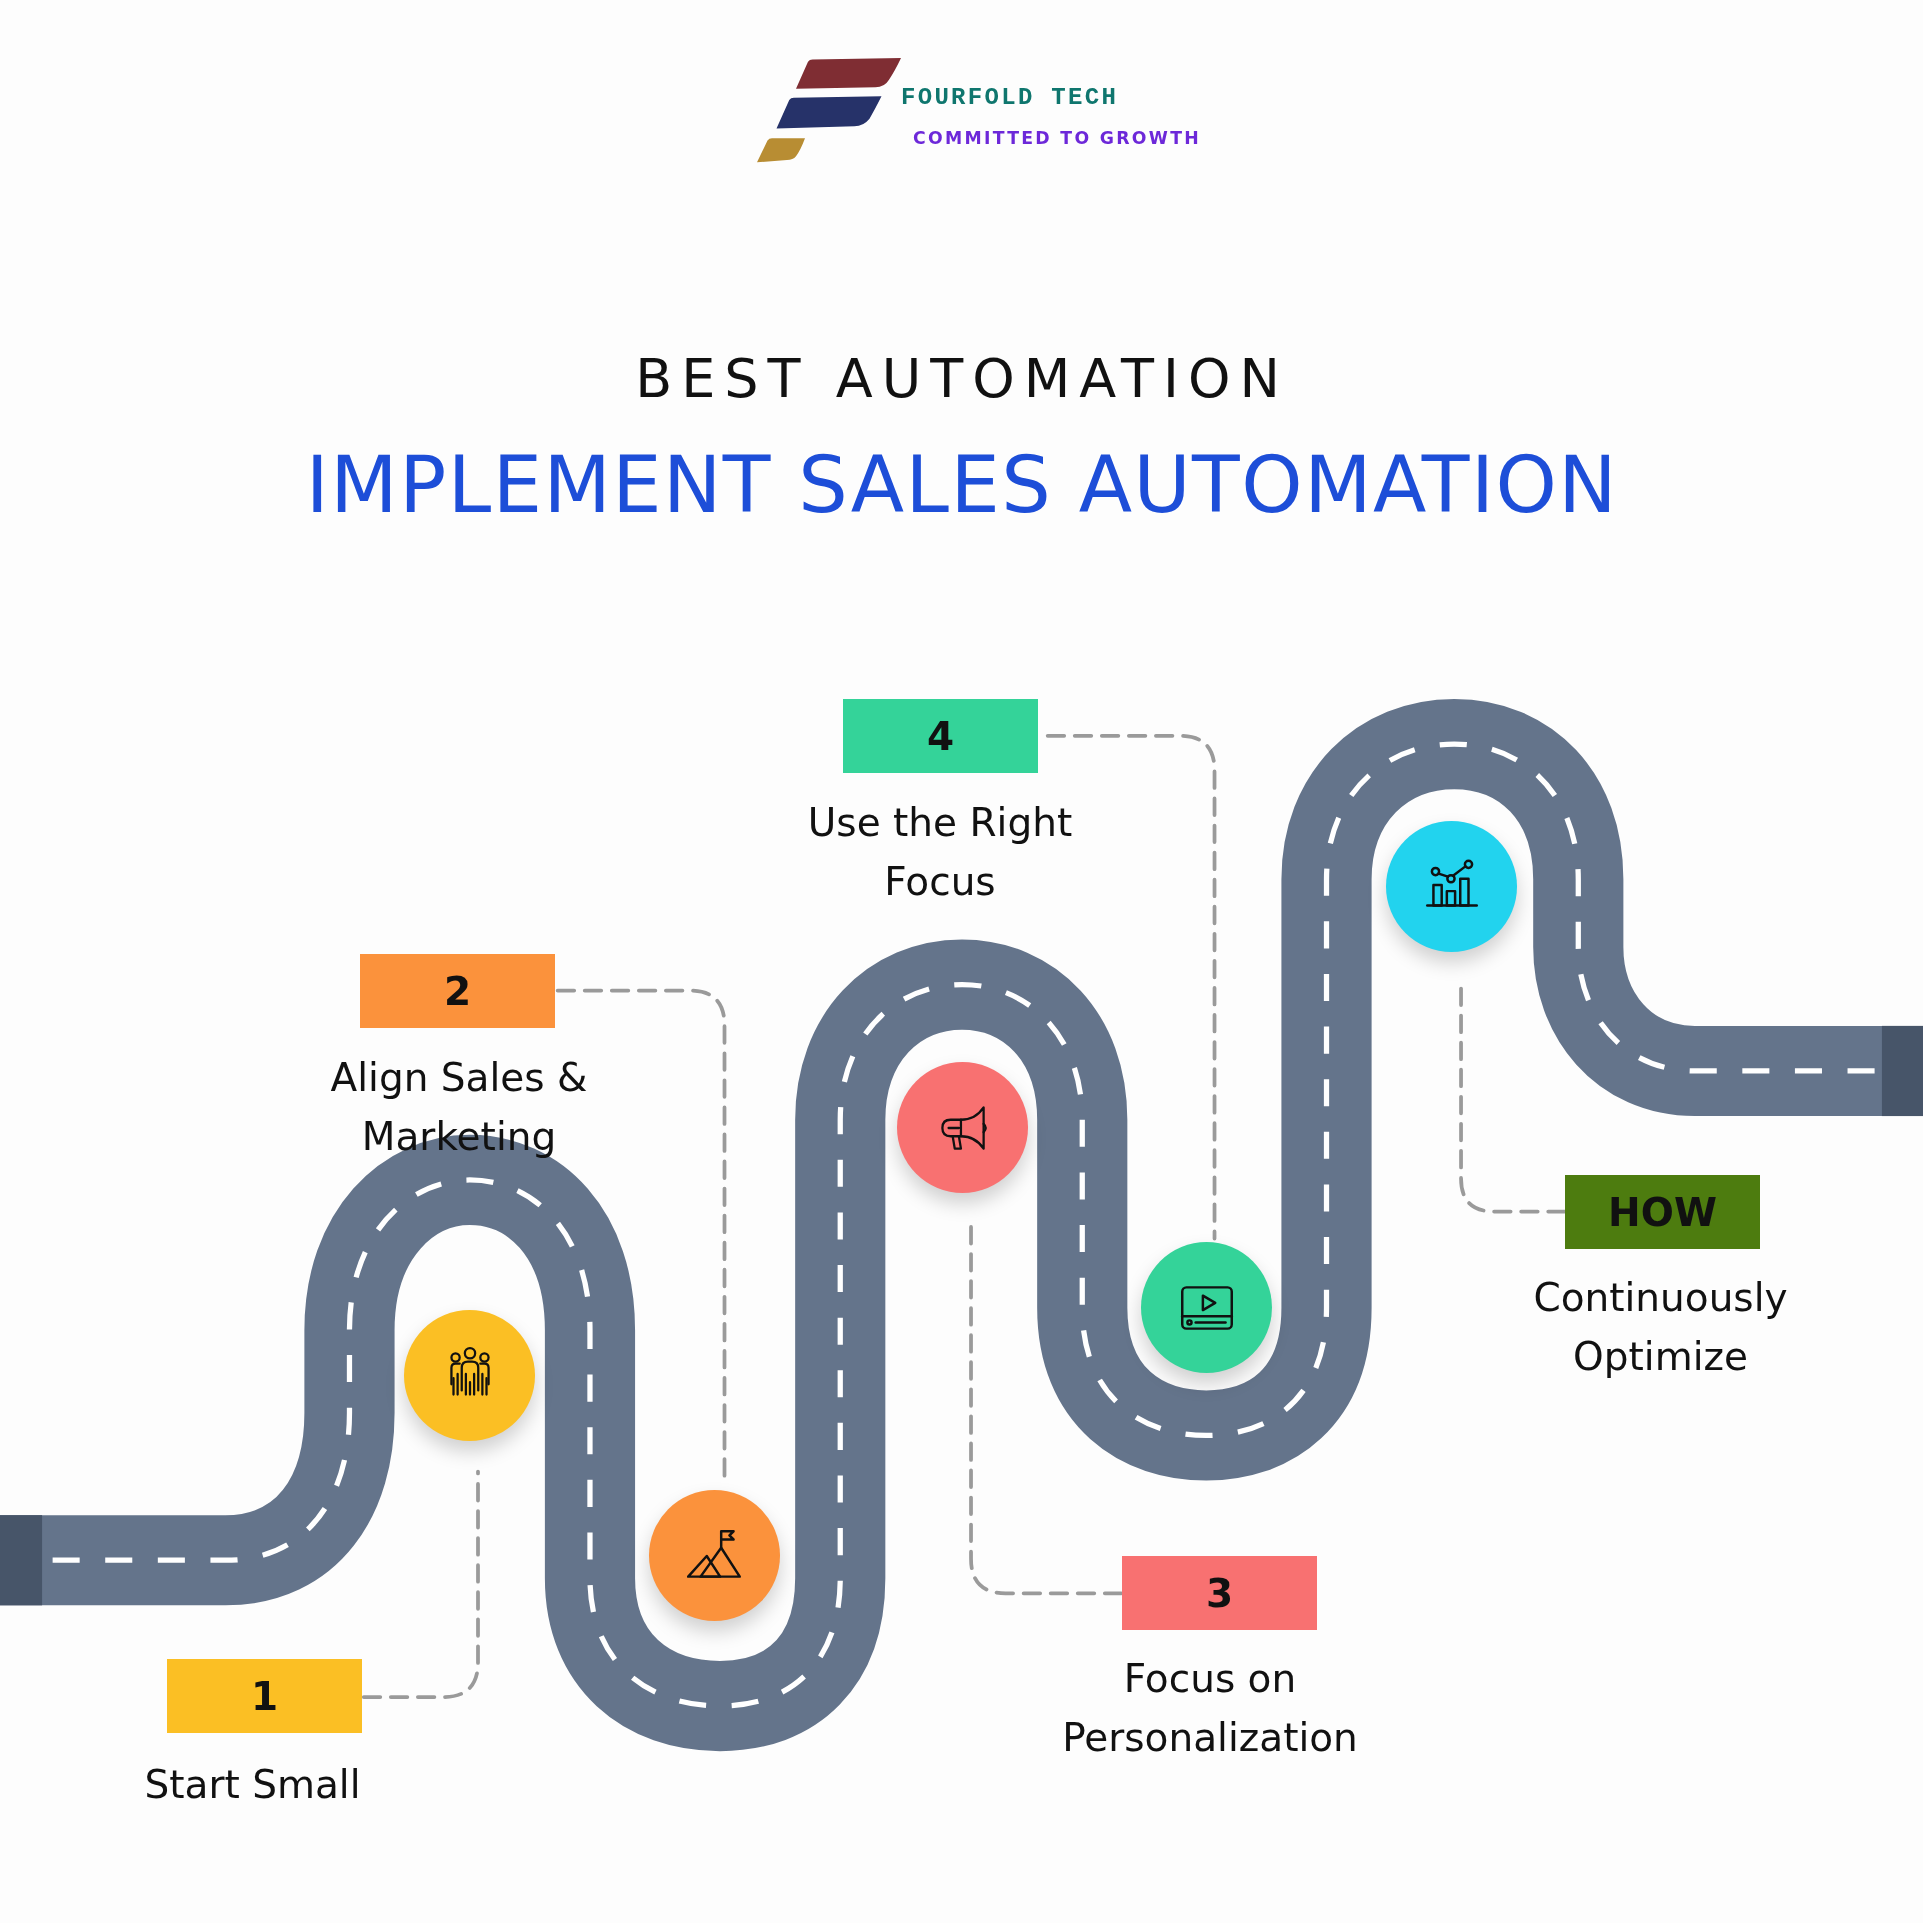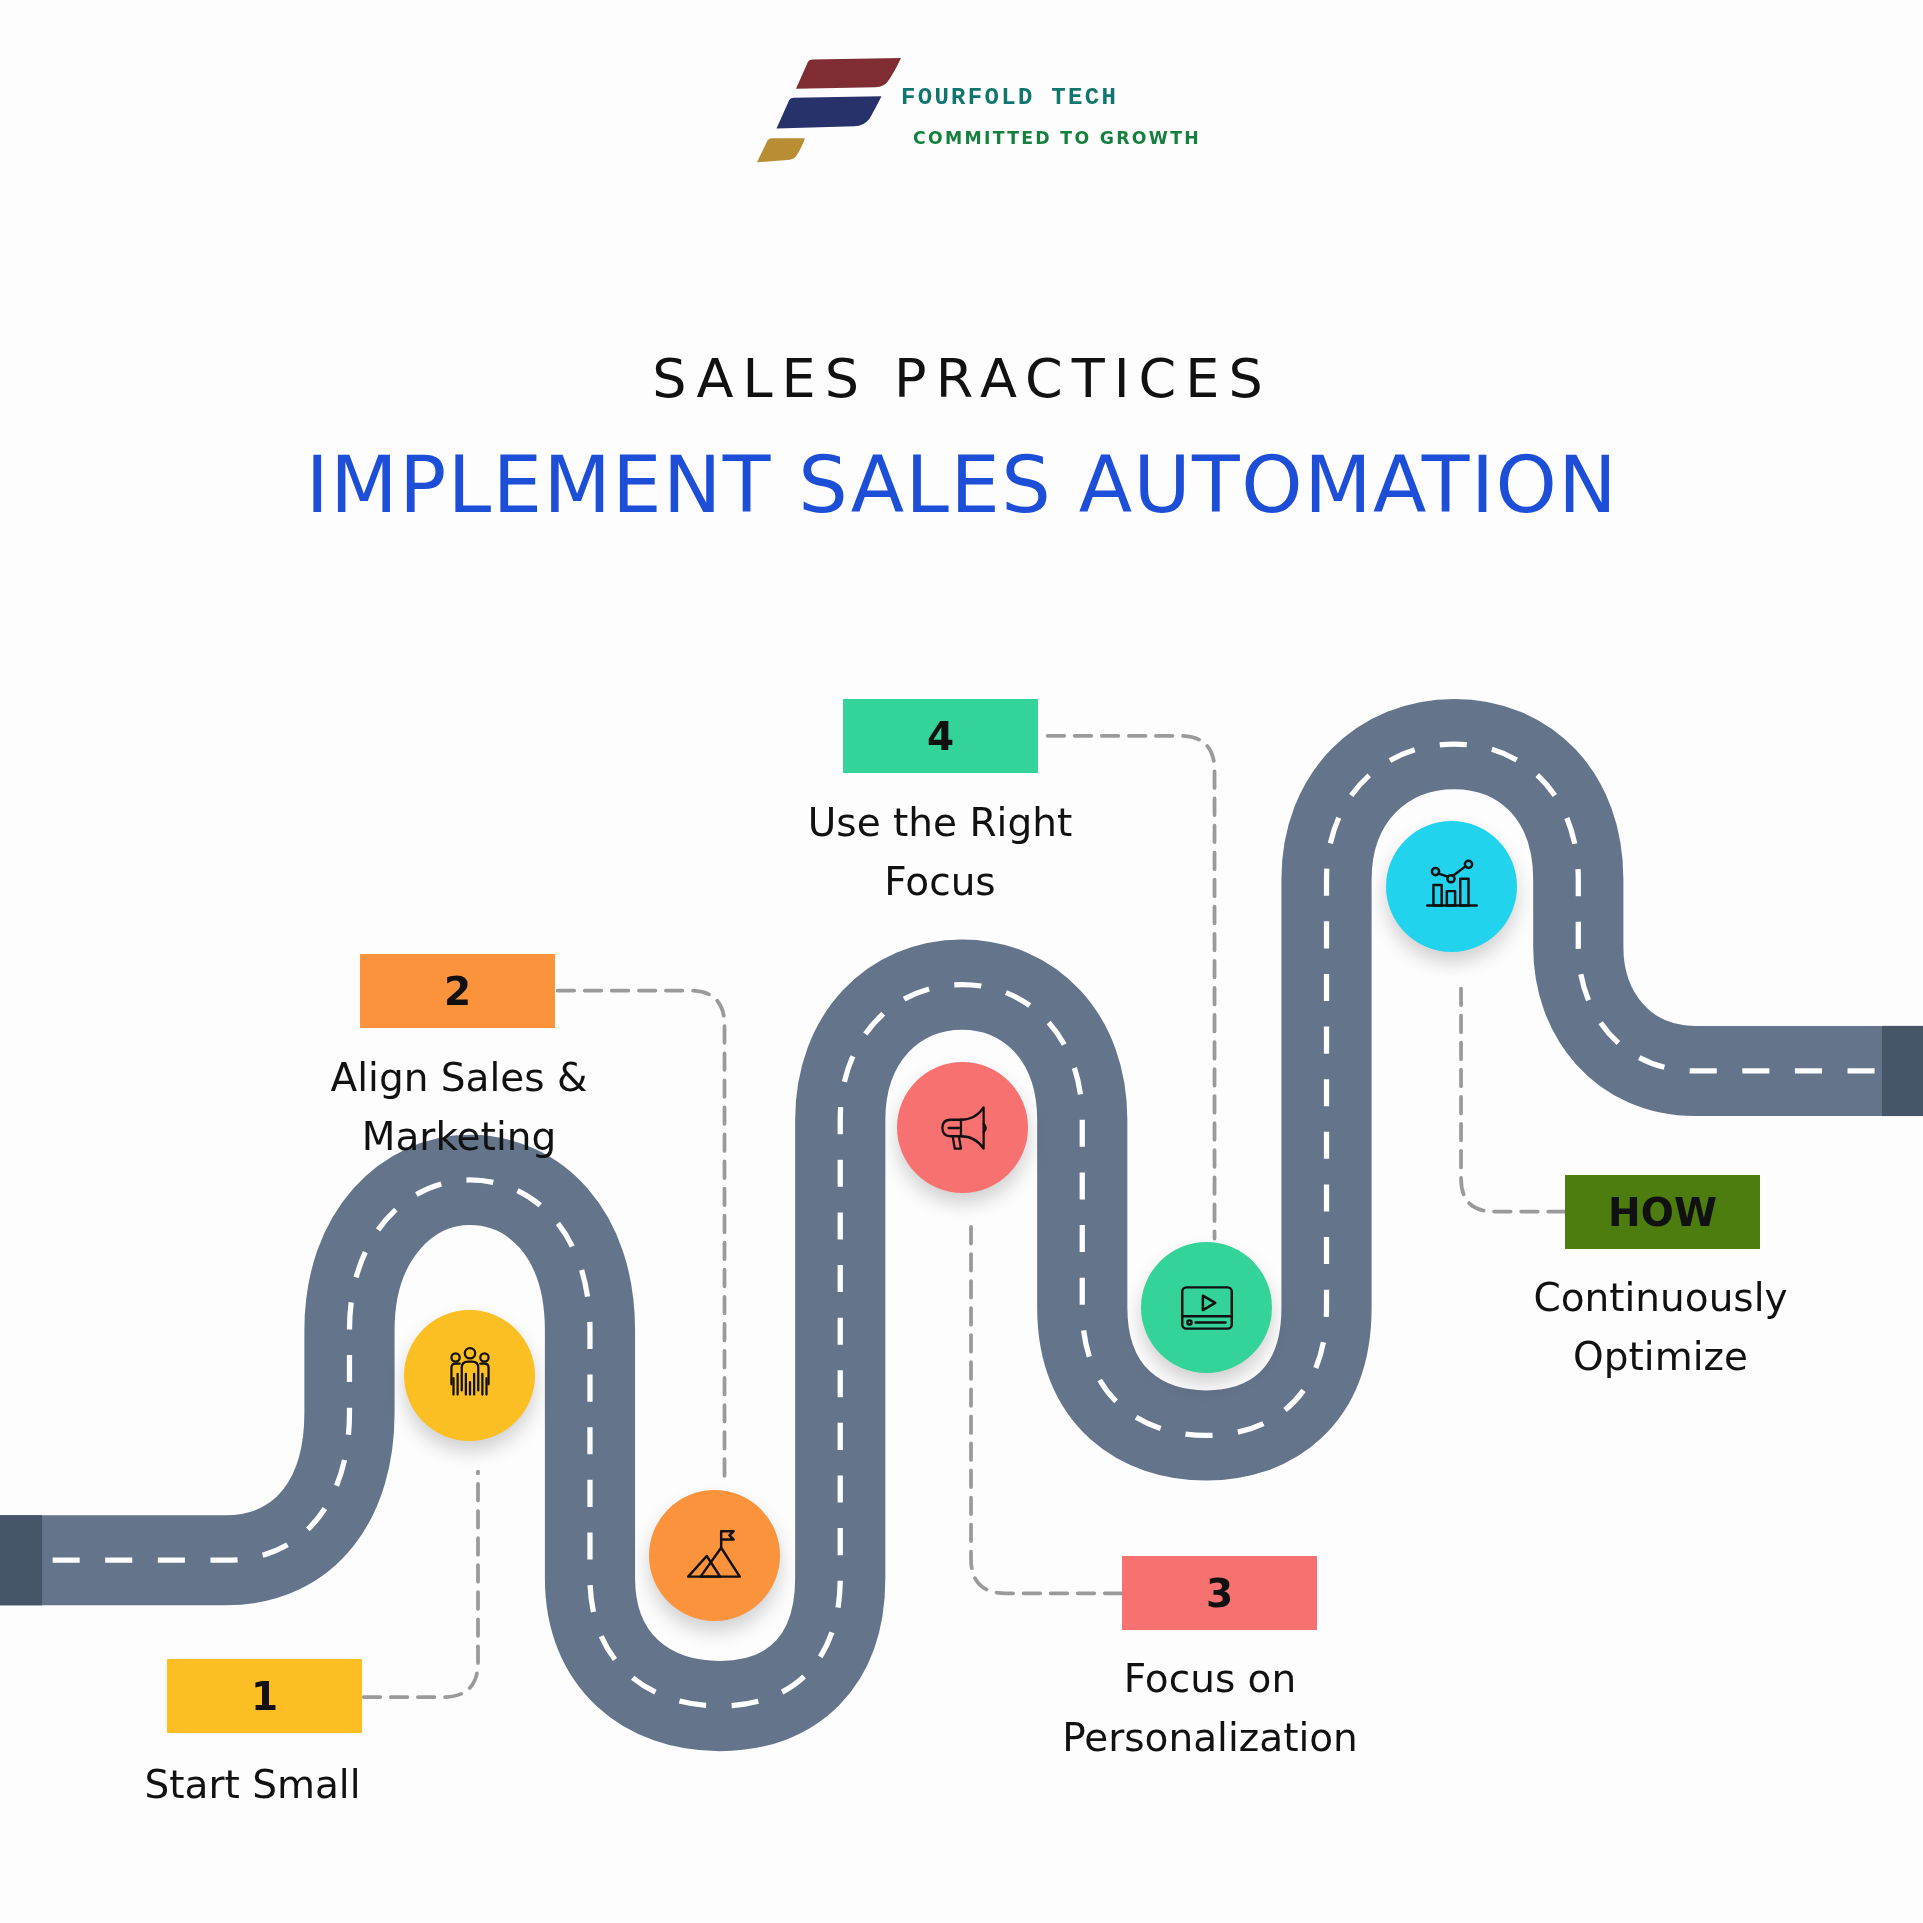--- a/index.html
+++ b/index.html
@@ -1,20 +1,20 @@
 <!DOCTYPE html>
 <html style="font-size:12px"><head>
 <meta charset="utf-8">
 <style>
   html,body{margin:0;padding:0;background:#fdfdfd;}
   body{width:1924px;height:1924px;position:relative;overflow:hidden;font-family:"DejaVu Sans","Liberation Sans",sans-serif;color:#0b0b0b;}
   .logo{position:absolute;left:748px;top:57px;width:466px;height:113px;}
   .logo-mark{position:absolute;left:0;top:0;width:165px;height:113px;}
   .brand-name{position:absolute;left:153px;top:27px;font-family:Liberation Mono, monospace;font-weight:bold;font-size:24px;letter-spacing:2.3px;color:#0f766e;white-space:nowrap;}
-  .brand-tag{position:absolute;left:165px;top:71px;font-family:"DejaVu Sans",sans-serif;font-weight:bold;font-size:17.3px;letter-spacing:2.3px;color:#15803d;white-space:nowrap;}
+  .brand-tag{position:absolute;left:165px;top:71px;font-family:"DejaVu Sans",sans-serif;font-weight:bold;font-size:17.3px;letter-spacing:2.3px;color:#6d28d9;white-space:nowrap;}
   .subtitle{position:absolute;left:0;width:1924px;top:347px;text-align:center;font-family:"DejaVu Sans",sans-serif;font-size:54px;letter-spacing:9px;font-weight:normal;color:#111;}
   .title{position:absolute;left:0;width:1924px;top:440px;text-align:center;font-family:"DejaVu Sans",sans-serif;font-size:78px;letter-spacing:1.5px;color:#1d4ed8;}
   svg.road{position:absolute;left:0;top:0;width:1924px;height:1924px;}
   .badge{position:absolute;width:195px;height:74px;display:flex;align-items:center;justify-content:center;font-family:"DejaVu Sans",sans-serif;font-weight:bold;font-size:39px;color:#111;}
   .label{position:absolute;text-align:center;font-family:"DejaVu Sans",sans-serif;font-size:39px;line-height:59px;color:#111;white-space:nowrap;}
   .stop{position:absolute;width:131px;height:131px;border-radius:50%;box-shadow:0 10.5px 19.5px rgba(0,0,0,0.18);display:flex;align-items:center;justify-content:center;}
   .stop svg{width:66px;height:66px;}
 </style>
 </head>
 <body>
@@ -22,21 +22,21 @@
 <div class="logo">
   <svg class="logo-mark" viewBox="0 0 220 150">
     <path class="stripe0" d="M64 42 L80 6 Q82 3 86 3 L204 1 Q196 18 188 30 Q182 40 170 40 Z" fill="#7f2d33"></path>
     <path class="stripe1" d="M38 95 L55 57 Q57 54 61 54 L178 52 Q170 68 162 82 Q154 92 142 92 Z" fill="#263269"></path>
     <path class="stripe2" d="M12 140 L26 111 Q28 108 32 108 L76 108 Q70 124 64 132 Q60 137 52 137 Z" fill="#b88d33"></path>
   </svg>
   <div class="brand-name">FOURFOLD TECH</div>
   <div class="brand-tag">COMMITTED TO GROWTH</div>
 </div>
 
-<div class="subtitle">SALES PRACTICES</div>
+<div class="subtitle">BEST AUTOMATION</div>
 <div class="title">IMPLEMENT SALES AUTOMATION</div>
 
 <svg class="road" viewBox="0 0 2560 2560">
   <path id="road-path" d="M0 2076 L300 2076 C410 2076 465 1990 465 1880 L465 1770 C465 1640 545 1570 625 1570 C710 1570 785 1640 785 1770 L785 2100 C785 2210 860 2270 958 2270 C1055 2270 1118 2210 1118 2100 L1118 1490 C1118 1380 1190 1310 1280 1310 C1370 1310 1440 1380 1440 1490 L1440 1740 C1440 1860 1520 1910 1605 1910 C1690 1910 1765 1860 1765 1740 L1765 1170 C1765 1060 1840 990 1935 990 C2030 990 2100 1060 2100 1170 L2100 1260 C2100 1350 2160 1425 2255 1425 L2560 1425" fill="none" stroke="#64748b" stroke-width="120"></path>
   <path d="M0 2076 L300 2076 C410 2076 465 1990 465 1880 L465 1770 C465 1640 545 1570 625 1570 C710 1570 785 1640 785 1770 L785 2100 C785 2210 860 2270 958 2270 C1055 2270 1118 2210 1118 2100 L1118 1490 C1118 1380 1190 1310 1280 1310 C1370 1310 1440 1380 1440 1490 L1440 1740 C1440 1860 1520 1910 1605 1910 C1690 1910 1765 1860 1765 1740 L1765 1170 C1765 1060 1840 990 1935 990 C2030 990 2100 1060 2100 1170 L2100 1260 C2100 1350 2160 1425 2255 1425 L2560 1425" fill="none" stroke="#ffffff" stroke-width="7" stroke-dasharray="36 34"></path>
   <rect x="0" y="2016" width="56" height="120" fill="#475569"></rect>
   <rect x="2504" y="1365" width="56" height="120" fill="#475569"></rect>
 
   <g fill="none" stroke="#9a9a9a" stroke-width="5" stroke-dasharray="22 14" stroke-linecap="round">
     <path d="M484 2258 L590 2258 Q636 2258 636 2212 L636 1958"></path>

